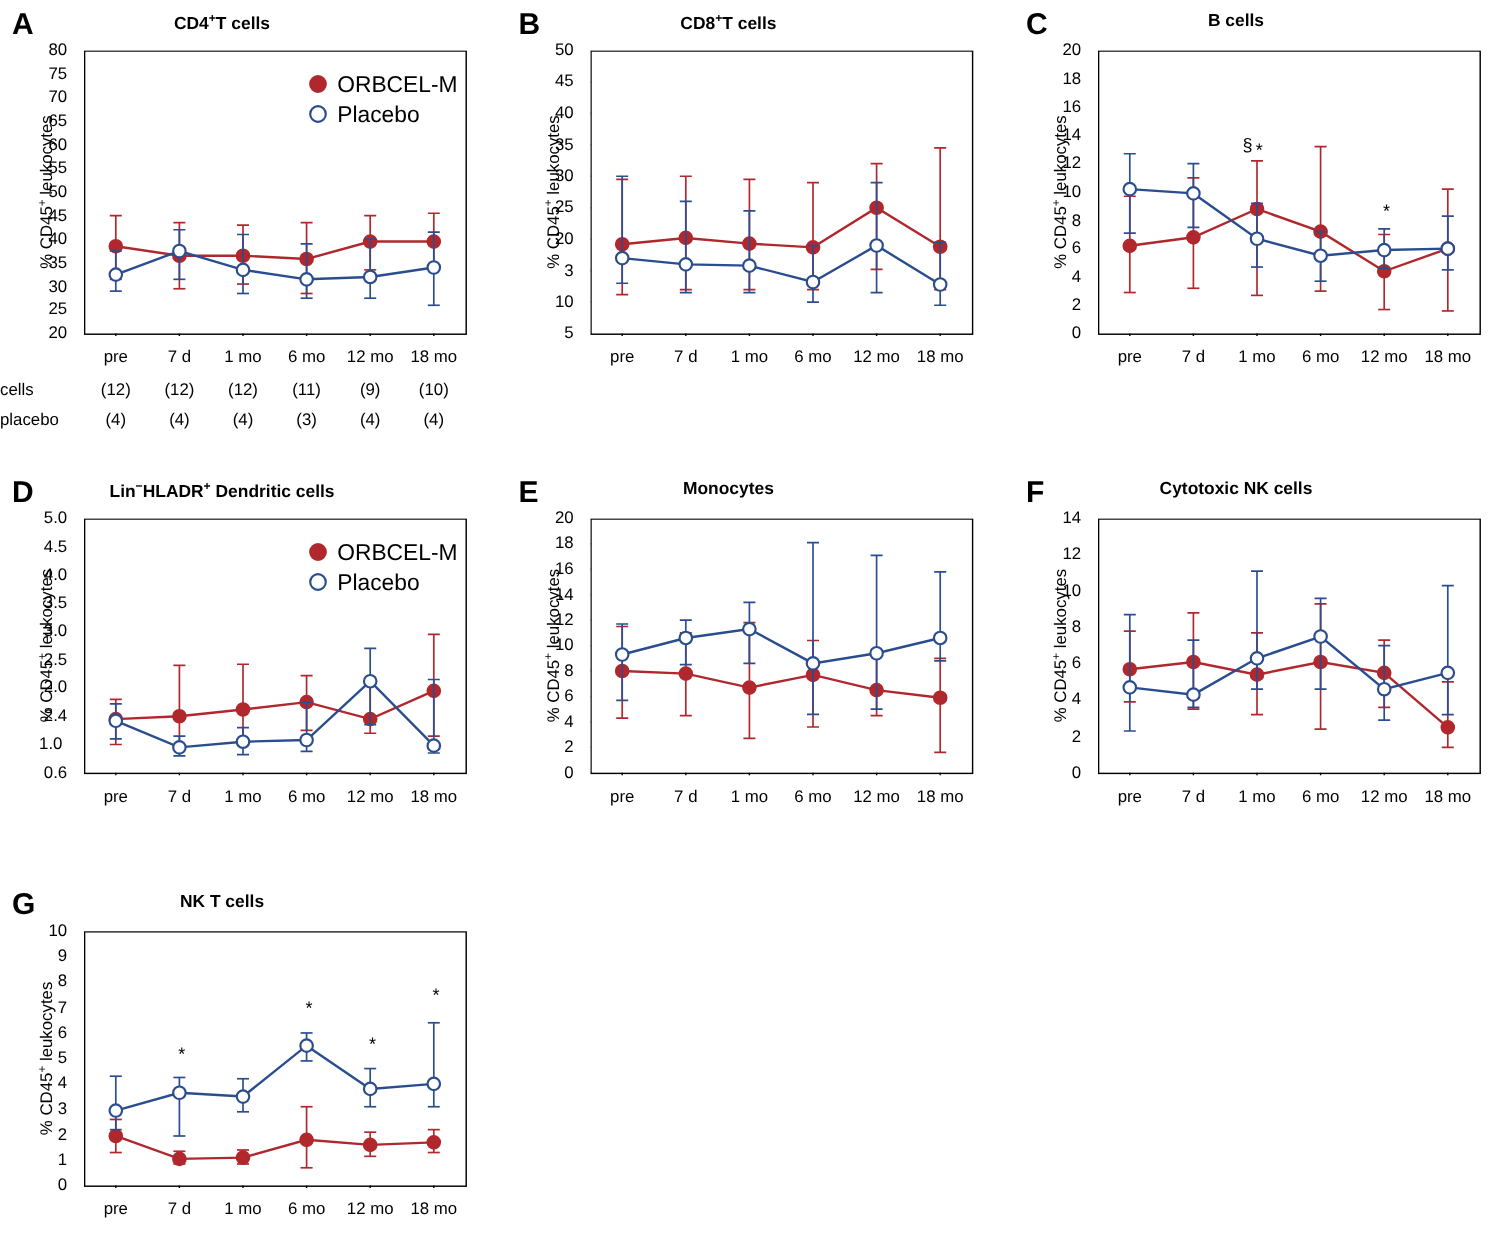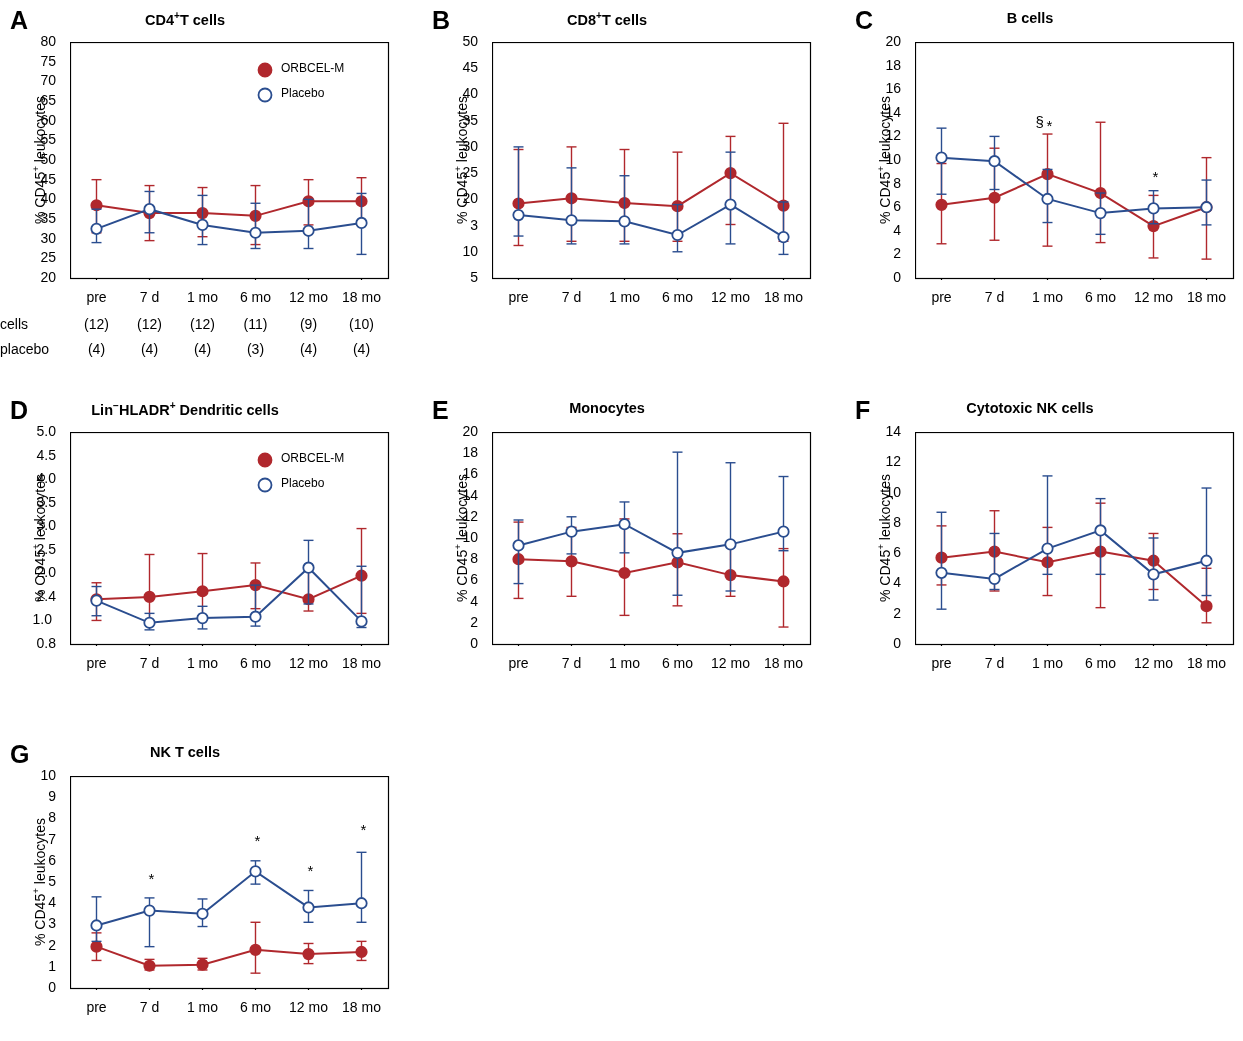--- a/index.html
+++ b/index.html
@@ -2,21 +2,21 @@
 <html><head>
 <meta charset="utf-8">
 <style>
   html,body{margin:0;padding:0;background:#ffffff;}
   body{width:1243px;height:1041px;font-family:"Liberation Sans",sans-serif;color:#000;position:relative;overflow:hidden;}
   .panel-letter{position:absolute;font-size:25px;font-weight:bold;font-family:"Liberation Sans",sans-serif;}
   .panel-title{position:absolute;font-size:14.5px;font-weight:bold;text-align:center;white-space:nowrap;}
   .ylabel{position:absolute;font-size:14px;transform:rotate(-90deg);transform-origin:left top;white-space:nowrap;}
   .tick-label{position:absolute;font-size:14px;text-align:right;white-space:nowrap;}
   .xtick-label{position:absolute;font-size:14px;text-align:center;white-space:nowrap;}
-  .legend-label{position:absolute;font-size:12px;white-space:nowrap;}
+  .legend-label{position:absolute;font-size:19px;white-space:nowrap;}
   .rowlabel{position:absolute;font-size:14px;text-align:left;white-space:nowrap;}
   .rowval{position:absolute;font-size:14px;text-align:center;white-space:nowrap;}
   .sig{position:absolute;font-size:15px;white-space:nowrap;}
   svg{display:block;}
   sup{font-size:0.7em;vertical-align:super;}
 </style>
 </head>
 <body>
 
 <div id="root">
@@ -299,21 +299,21 @@
       <circle cx="185.5" cy="171.1" r="5.2" fill="#ffffff" stroke="#2a4d8f" stroke-width="1.8"></circle>
       <circle cx="238.5" cy="166.38" r="5.2" fill="#ffffff" stroke="#2a4d8f" stroke-width="1.8"></circle>
       <circle cx="291.5" cy="165.2" r="5.2" fill="#ffffff" stroke="#2a4d8f" stroke-width="1.8"></circle>
     </svg>
     <div class="sig" style="left: 1035.5px; top: 112.6px;">§</div>
     <div class="sig" style="left: 1046.5px; top: 117.32px;">*</div>
     <div class="sig" style="left: 1152.5px; top: 168.06px;">*</div>
     <div class="panel-letter" style="left: 10px; top: 396px;">D</div>
     <div class="panel-title" style="left: 25px; top: 400px; width: 320px;">Lin<sup>−</sup>HLADR<sup>+</sup> Dendritic cells</div>
     <div class="ylabel" style="left: 30px; top: 644px; width: 212px; text-align: center;">% CD45<sup>+</sup> leukocytes</div>
-    <div class="tick-label" style="left: 4px; top: 635px; width: 52px;">0.8</div>
+    <div class="tick-label" style="left: 4px; top: 635px; width: 52px;">0.6</div>
     <div class="tick-label" style="left: 0; top: 611.444px; width: 52px;">1.0</div>
     <div class="tick-label" style="left: 4px; top: 587.889px; width: 52px;">2.4</div>
     <div class="tick-label" style="left: 4px; top: 564.333px; width: 52px;">2.0</div>
     <div class="tick-label" style="left: 4px; top: 540.778px; width: 52px;">2.5</div>
     <div class="tick-label" style="left: 4px; top: 517.222px; width: 52px;">3.0</div>
     <div class="tick-label" style="left: 4px; top: 493.667px; width: 52px;">3.5</div>
     <div class="tick-label" style="left: 4px; top: 470.111px; width: 52px;">4.0</div>
     <div class="tick-label" style="left: 4px; top: 446.556px; width: 52px;">4.5</div>
     <div class="tick-label" style="left: 4px; top: 423px; width: 52px;">5.0</div>
     <div class="xtick-label" style="left: 61.5px; top: 655px; width: 70px;">pre</div>

